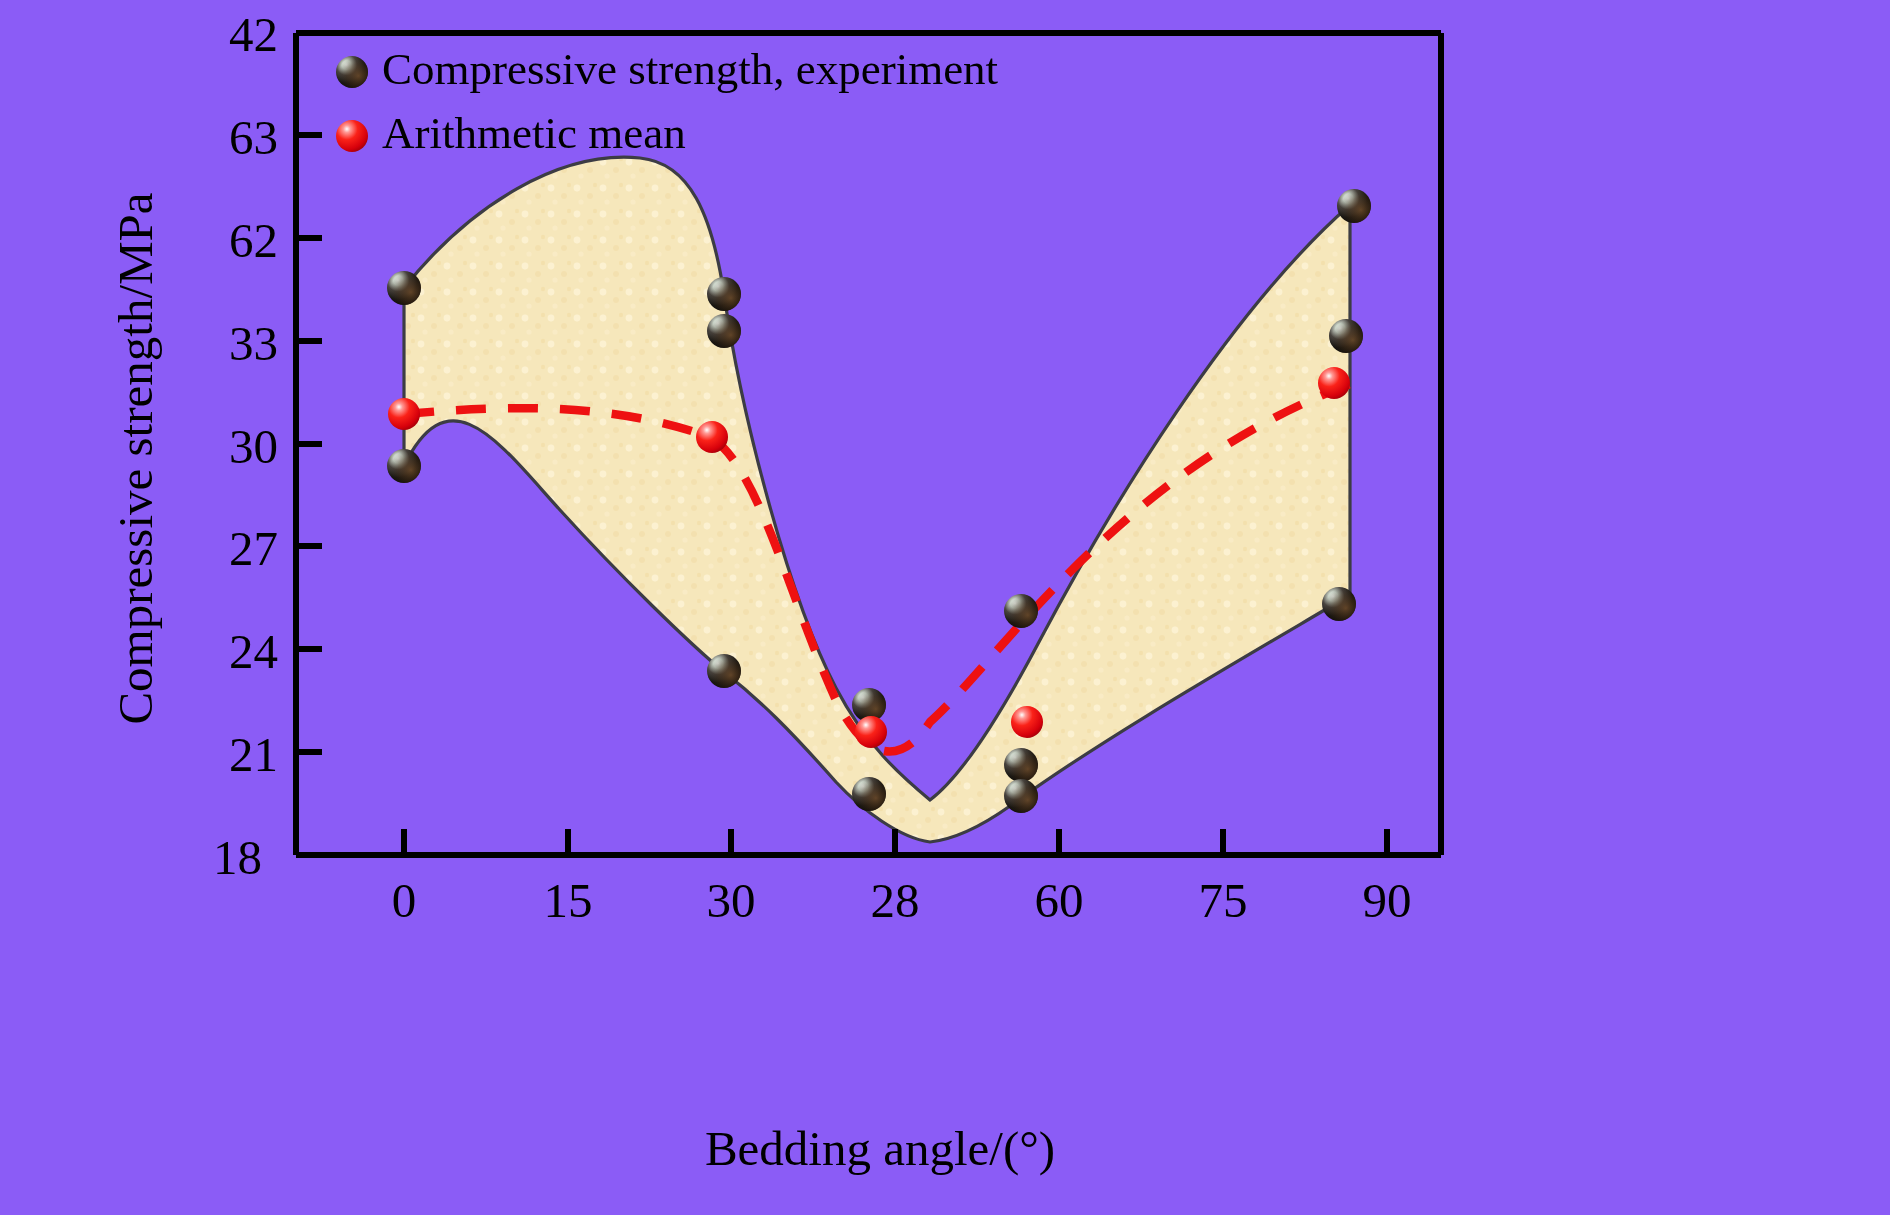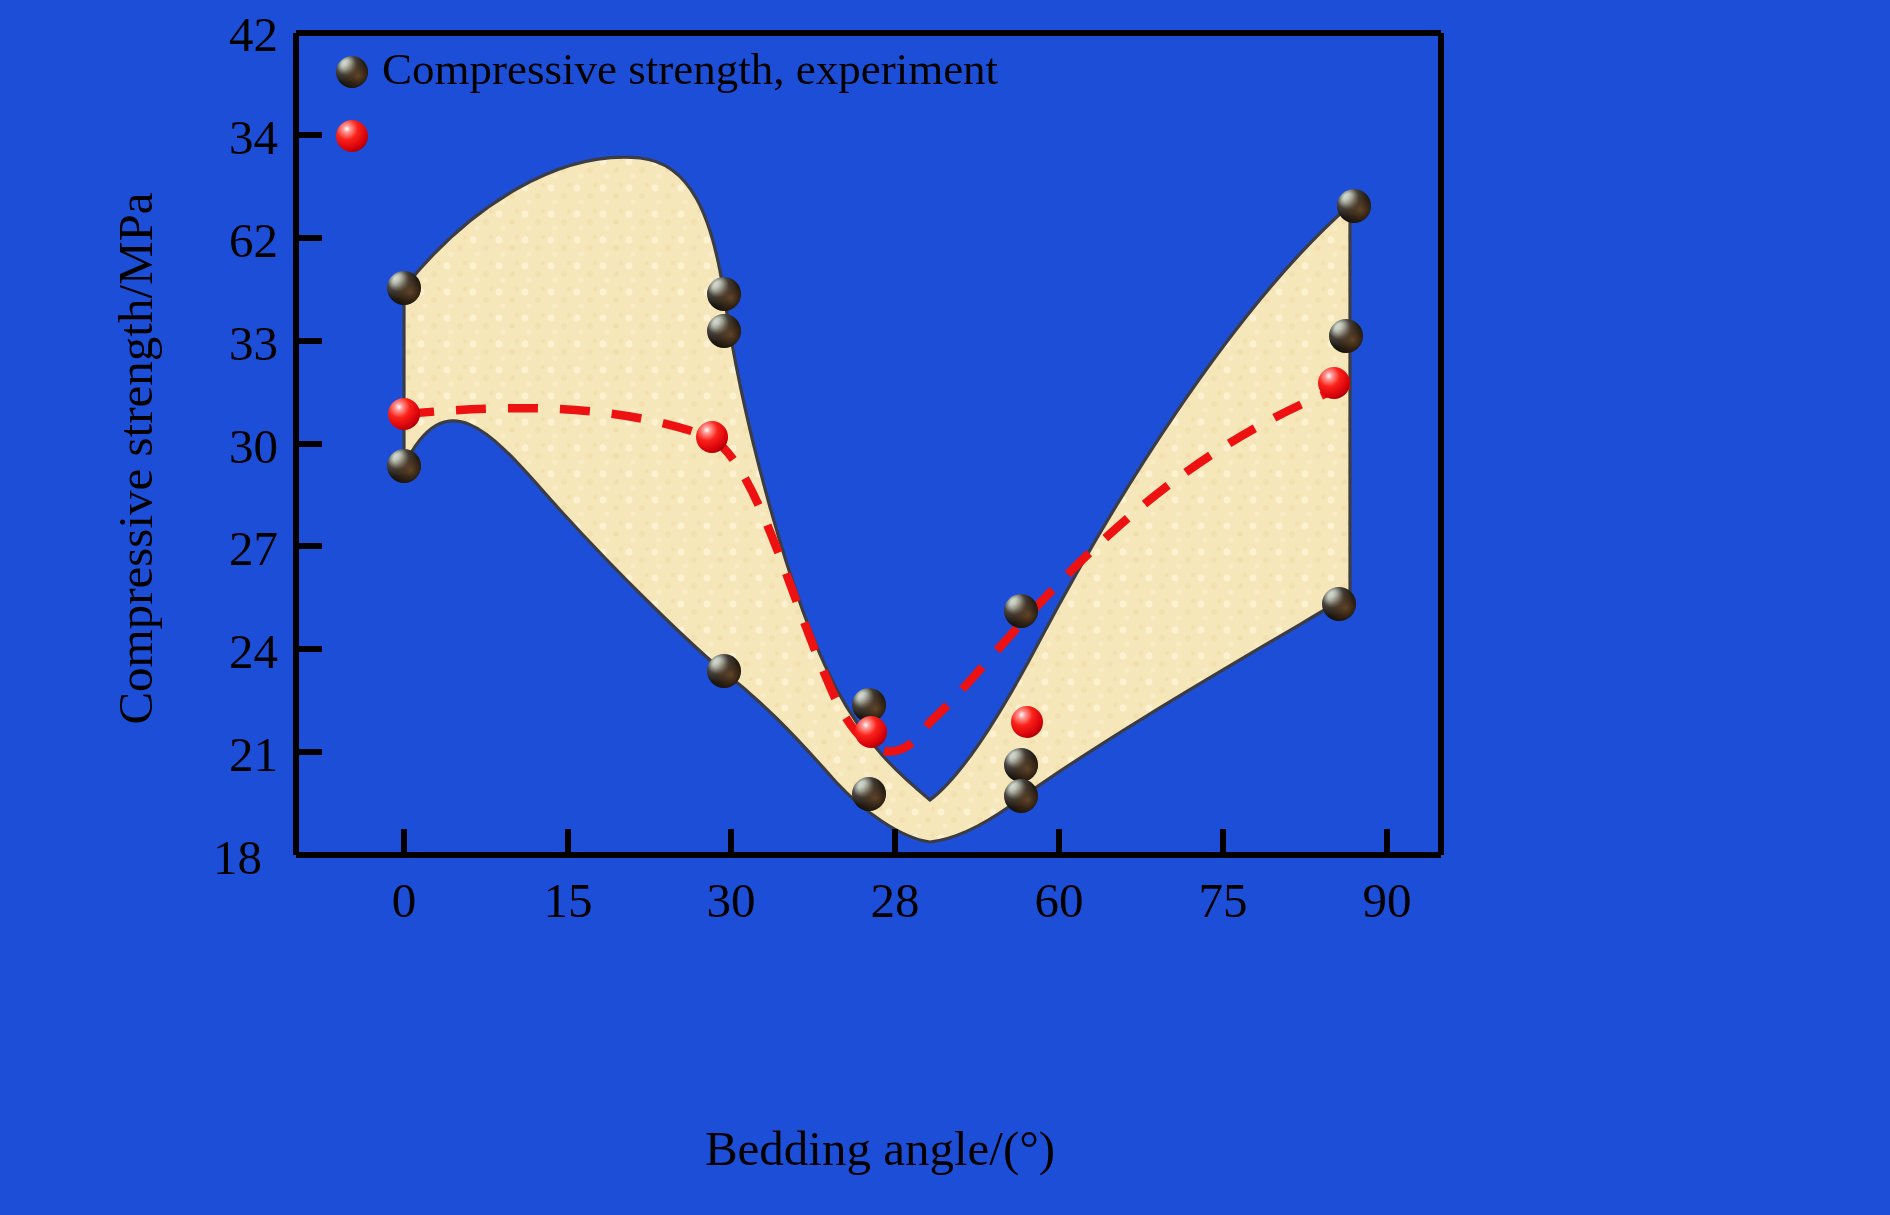--- a/index.html
+++ b/index.html
@@ -10,21 +10,21 @@
   body {
     width: 1890px;
     height: 1215px;
     font-family: "Liberation Serif", "DejaVu Serif", serif;
     overflow: hidden;
   }
   #figure {
     position: relative;
     width: 1890px;
     height: 1215px;
-    background: #1d4ed8;
+    background: #8b5cf6;
   }
   svg.plot {
     position: absolute;
     left: 0;
     top: 0;
     width: 1890px;
     height: 1215px;
   }
   .axis-title {
     position: absolute;
@@ -239,23 +239,24 @@
     <g>
       <g>
         <circle cx="352" cy="72" r="16" fill="url(#gradDark)"></circle>
         <circle cx="352" cy="72" r="16" fill="url(#gradDarkWarm)"></circle>
       </g>
       <circle cx="352" cy="136" r="16" fill="url(#gradRed)"></circle>
     </g>
   </svg>
 
   <div class="legend-text" style="left:382px; top:43px;">Compressive strength, experiment</div>
+  <div class="legend-text" style="left:382px; top:107px;">Arithmetic mean</div>
 
   <div class="tick-label ytick-label" style="left:188px; top:6px;">42</div>
-  <div class="tick-label ytick-label" style="left:188px; top:109px;">34</div>
+  <div class="tick-label ytick-label" style="left:188px; top:109px;">63</div>
   <div class="tick-label ytick-label" style="left:188px; top:212px;">62</div>
   <div class="tick-label ytick-label" style="left:188px; top:315px;">33</div>
   <div class="tick-label ytick-label" style="left:188px; top:418px;">30</div>
   <div class="tick-label ytick-label" style="left:188px; top:520px;">27</div>
   <div class="tick-label ytick-label" style="left:188px; top:623px;">24</div>
   <div class="tick-label ytick-label" style="left:188px; top:726px;">21</div>
   <div class="tick-label ytick-label" style="left:172px; top:829px;">18</div>
 
   <div class="tick-label xtick-label" style="left:349px; top:872px;">0</div>
   <div class="tick-label xtick-label" style="left:513px; top:872px;">15</div>

